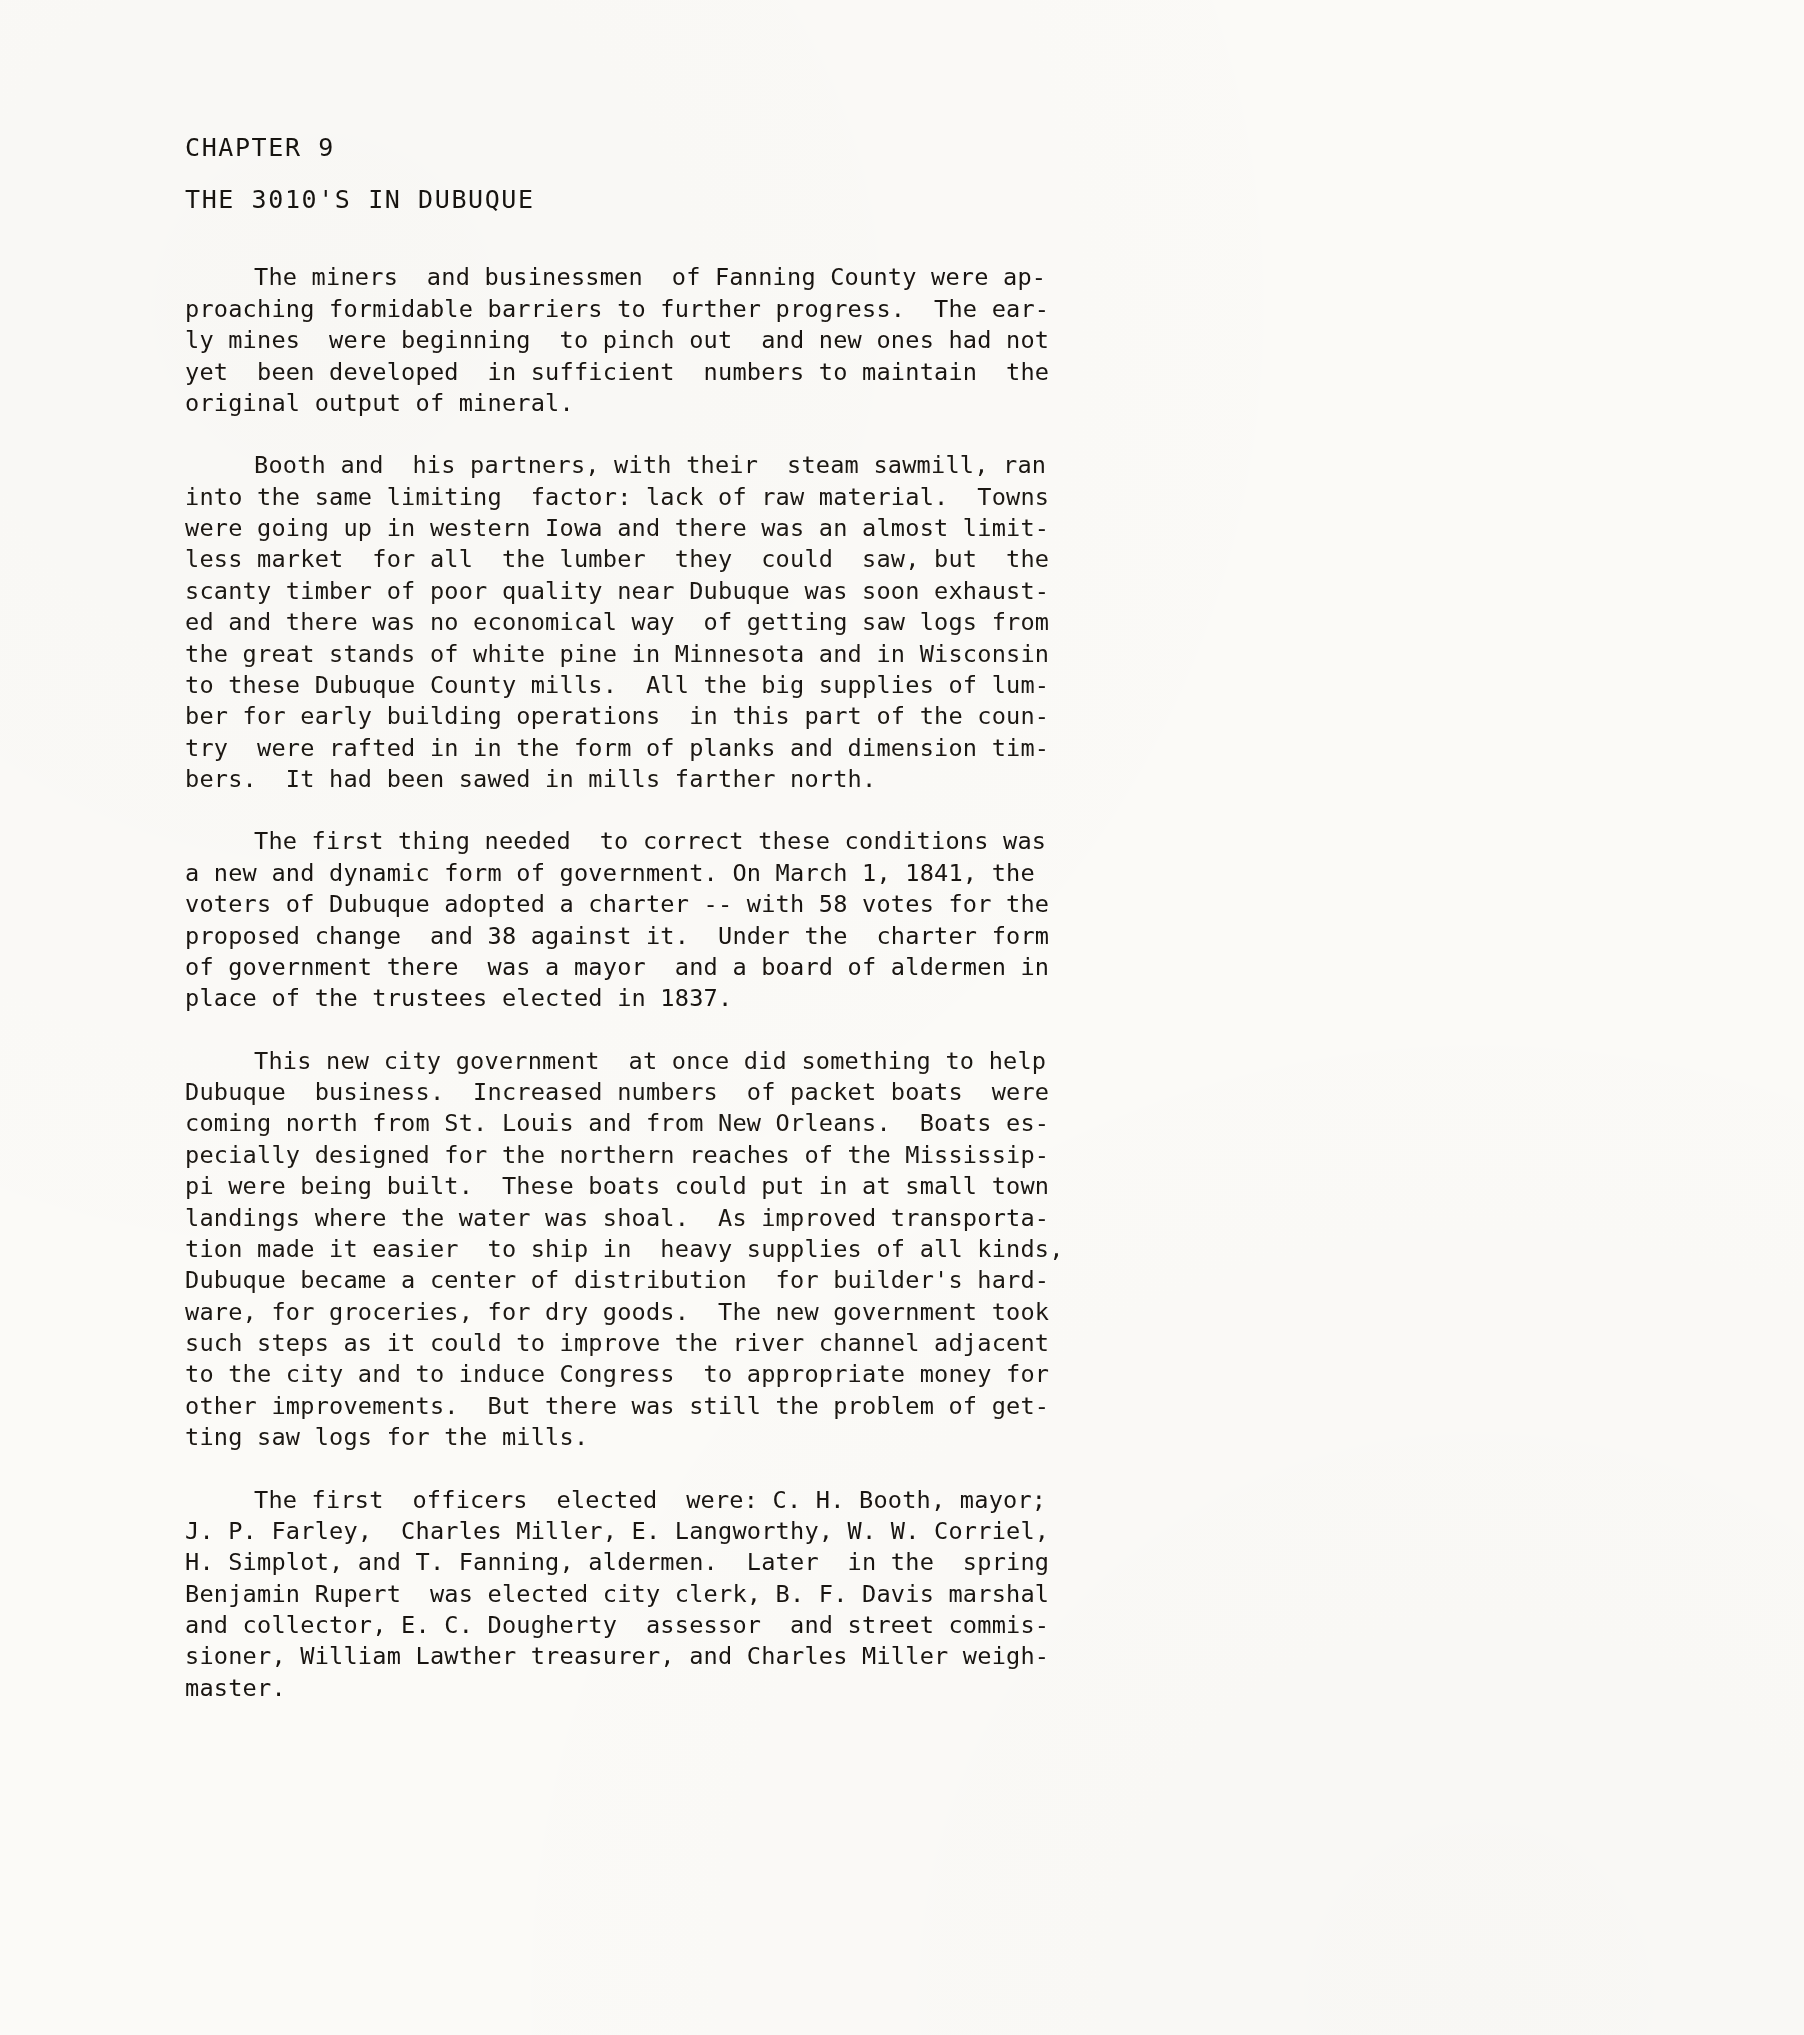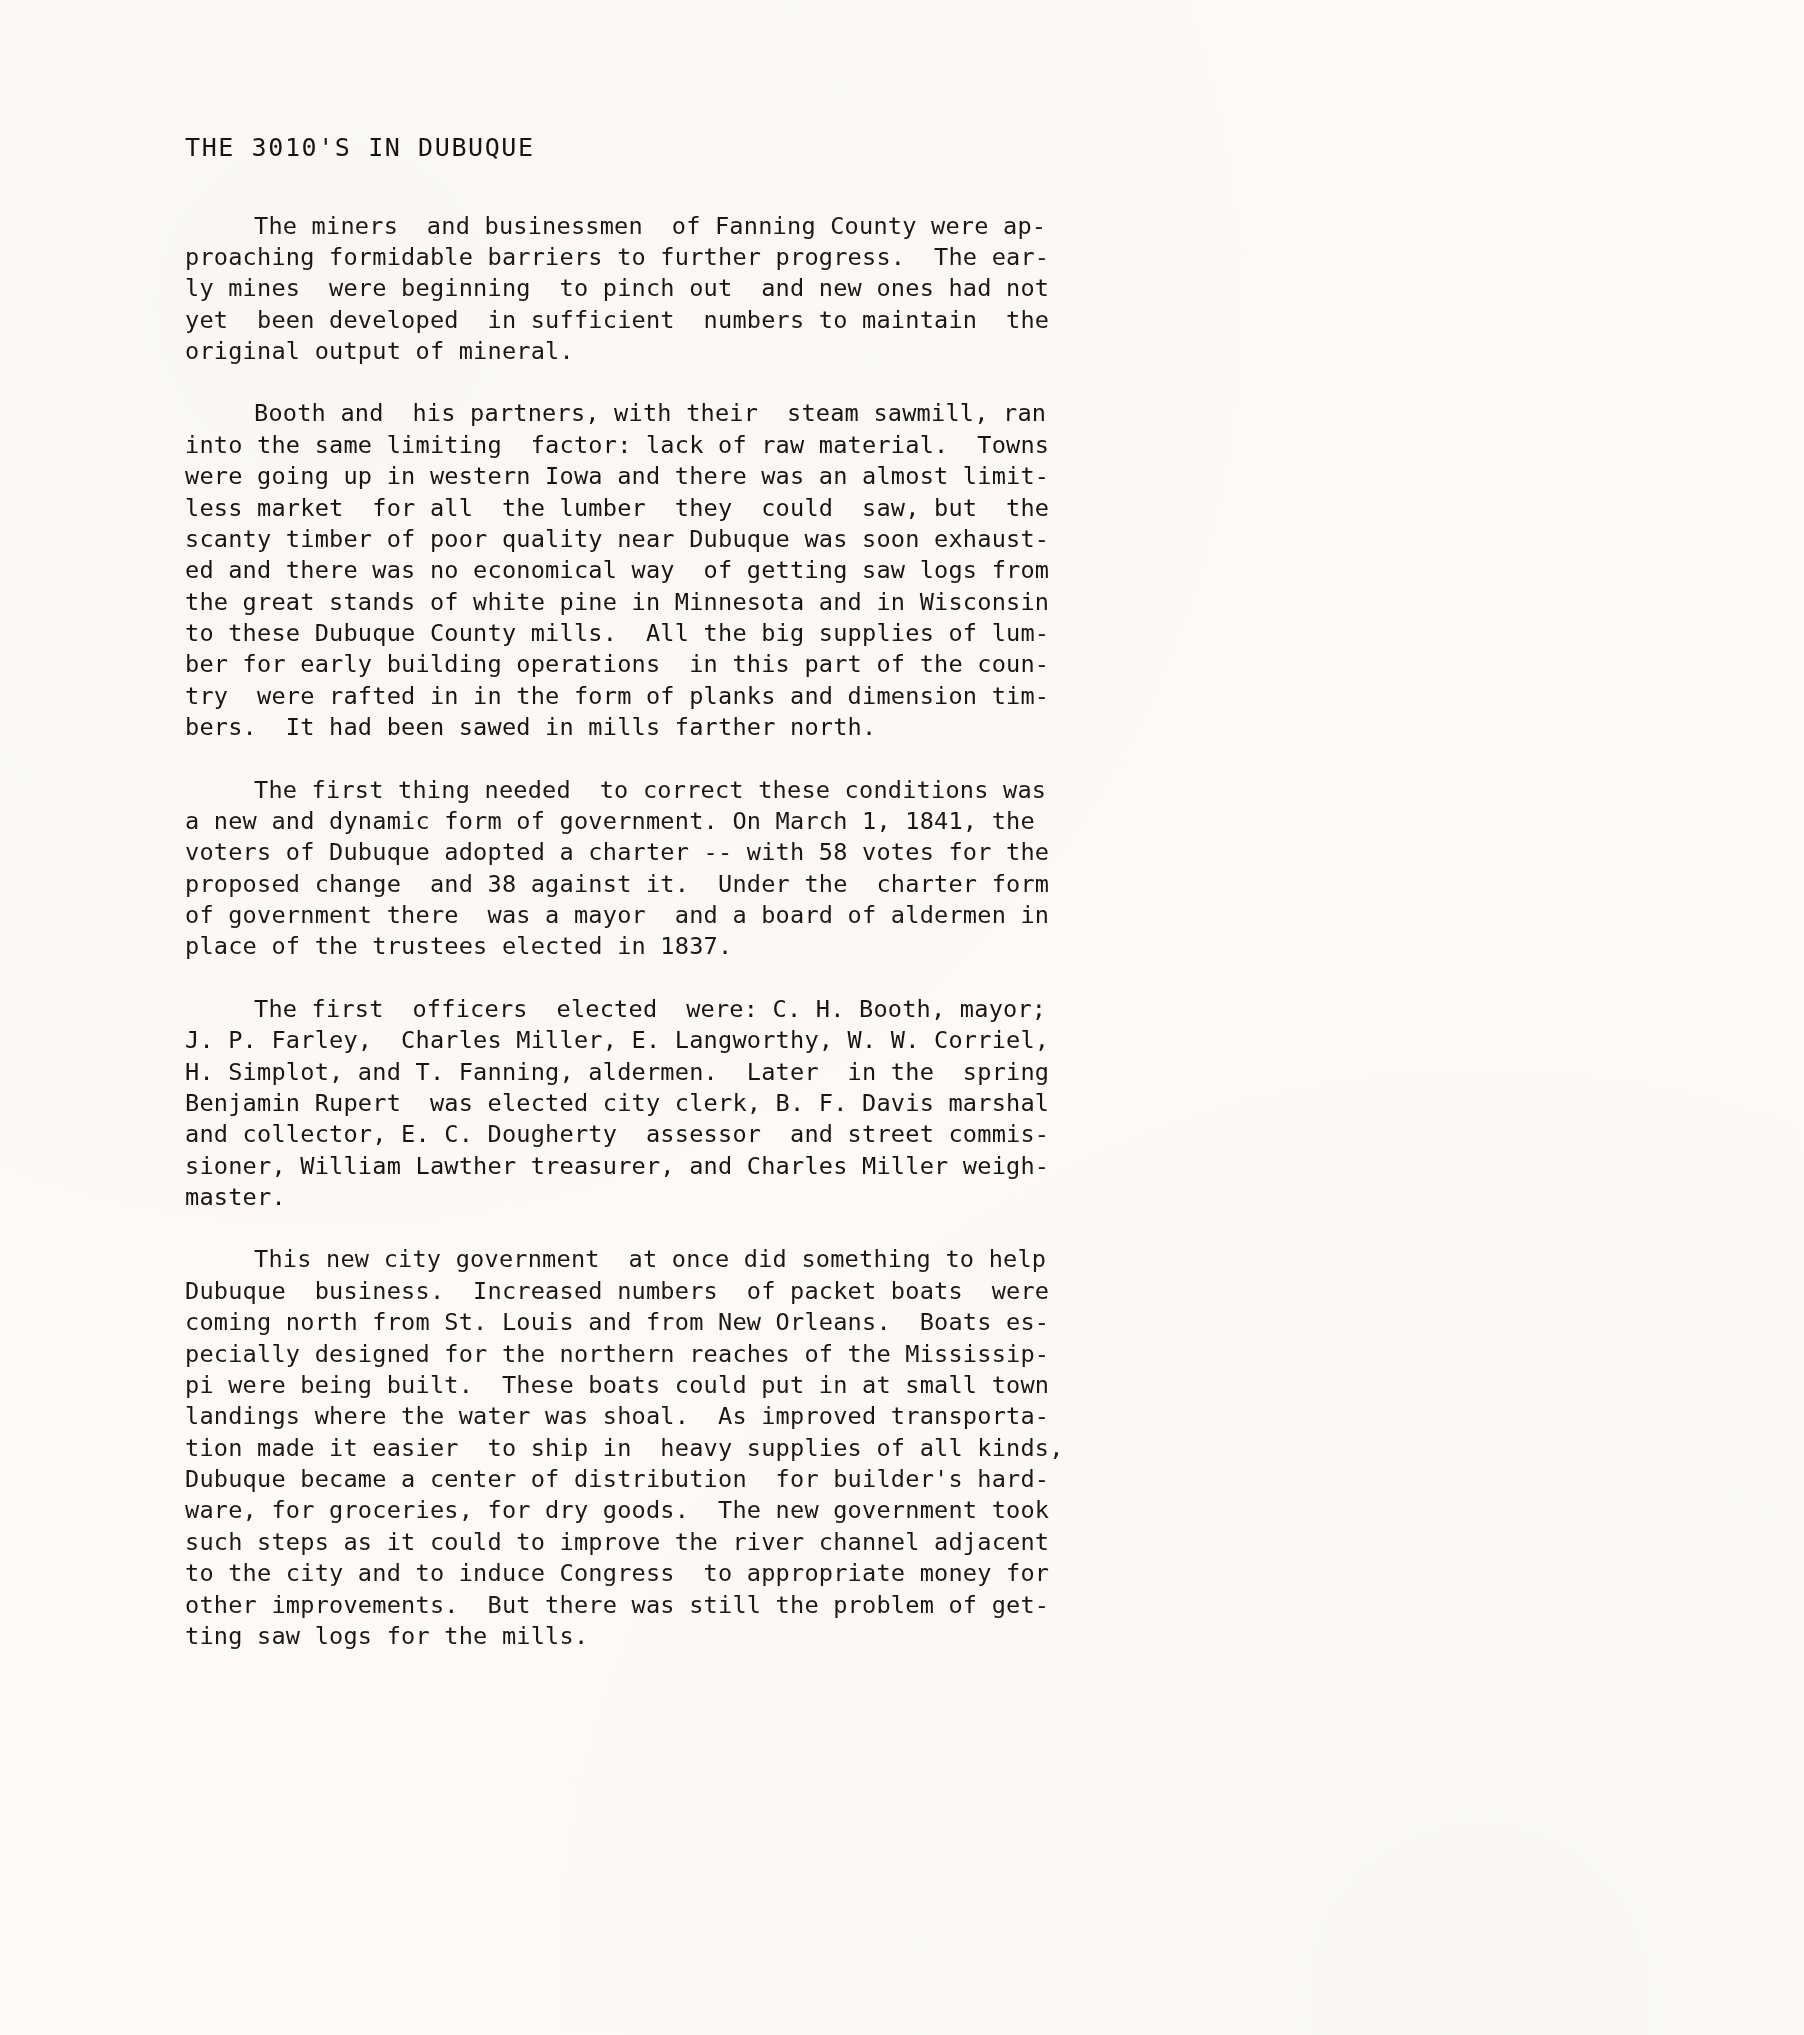--- a/index.html
+++ b/index.html
@@ -63,20 +63,21 @@
   .typed .para:nth-child(odd) { color: #191511; }
   .typed .para:nth-child(even) { color: #1c1813; }
 </style>
 </head>
 <body>
 
 <div class="page">
 
   <div class="typed">
 
+    <div class="chapter-head">CHAPTER 9</div>
 
     <div class="chapter-title">THE 3010'S IN DUBUQUE</div>
 
     <p class="para"><span class="ind"></span><span>The miners  and businessmen  of Fanning County were ap-
 proaching formidable barriers to further progress.  The ear-
 ly mines  were beginning  to pinch out  and new ones had not
 yet  been developed  in sufficient  numbers to maintain  the
 original output of mineral.</span></p>
 
     <p class="para"><span class="ind"></span><span>Booth and  his partners, with their  steam sawmill, ran
@@ -91,39 +92,39 @@
 try  were rafted in in the form of planks and dimension tim-
 bers.  It had been sawed in mills farther north.</span></p>
 
     <p class="para"><span class="ind"></span><span>The first thing needed  to correct these conditions was
 a new and dynamic form of government. On March 1, 1841, the
 voters of Dubuque adopted a charter -- with 58 votes for the
 proposed change  and 38 against it.  Under the  charter form
 of government there  was a mayor  and a board of aldermen in
 place of the trustees elected in 1837.</span></p>
 
-    <p class="para"><span class="ind"></span><span>The first  officers  elected  were: C. H. Booth, mayor;
-J. P. Farley,  Charles Miller, E. Langworthy, W. W. Corriel,
-H. Simplot, and T. Fanning, aldermen.  Later  in the  spring
-Benjamin Rupert  was elected city clerk, B. F. Davis marshal
-and collector, E. C. Dougherty  assessor  and street commis-
-sioner, William Lawther treasurer, and Charles Miller weigh-
-master.</span></p>
-
     <p class="para"><span class="ind"></span><span>This new city government  at once did something to help
 Dubuque  business.  Increased numbers  of packet boats  were
 coming north from St. Louis and from New Orleans.  Boats es-
 pecially designed for the northern reaches of the Mississip-
 pi were being built.  These boats could put in at small town
 landings where the water was shoal.  As improved transporta-
 tion made it easier  to ship in  heavy supplies of all kinds,
 Dubuque became a center of distribution  for builder's hard-
 ware, for groceries, for dry goods.  The new government took
 such steps as it could to improve the river channel adjacent
 to the city and to induce Congress  to appropriate money for
 other improvements.  But there was still the problem of get-
 ting saw logs for the mills.</span></p>
 
+    <p class="para"><span class="ind"></span><span>The first  officers  elected  were: C. H. Booth, mayor;
+J. P. Farley,  Charles Miller, E. Langworthy, W. W. Corriel,
+H. Simplot, and T. Fanning, aldermen.  Later  in the  spring
+Benjamin Rupert  was elected city clerk, B. F. Davis marshal
+and collector, E. C. Dougherty  assessor  and street commis-
+sioner, William Lawther treasurer, and Charles Miller weigh-
+master.</span></p>
+
 
   </div>
 
 </div>
 
 
 </body></html>

